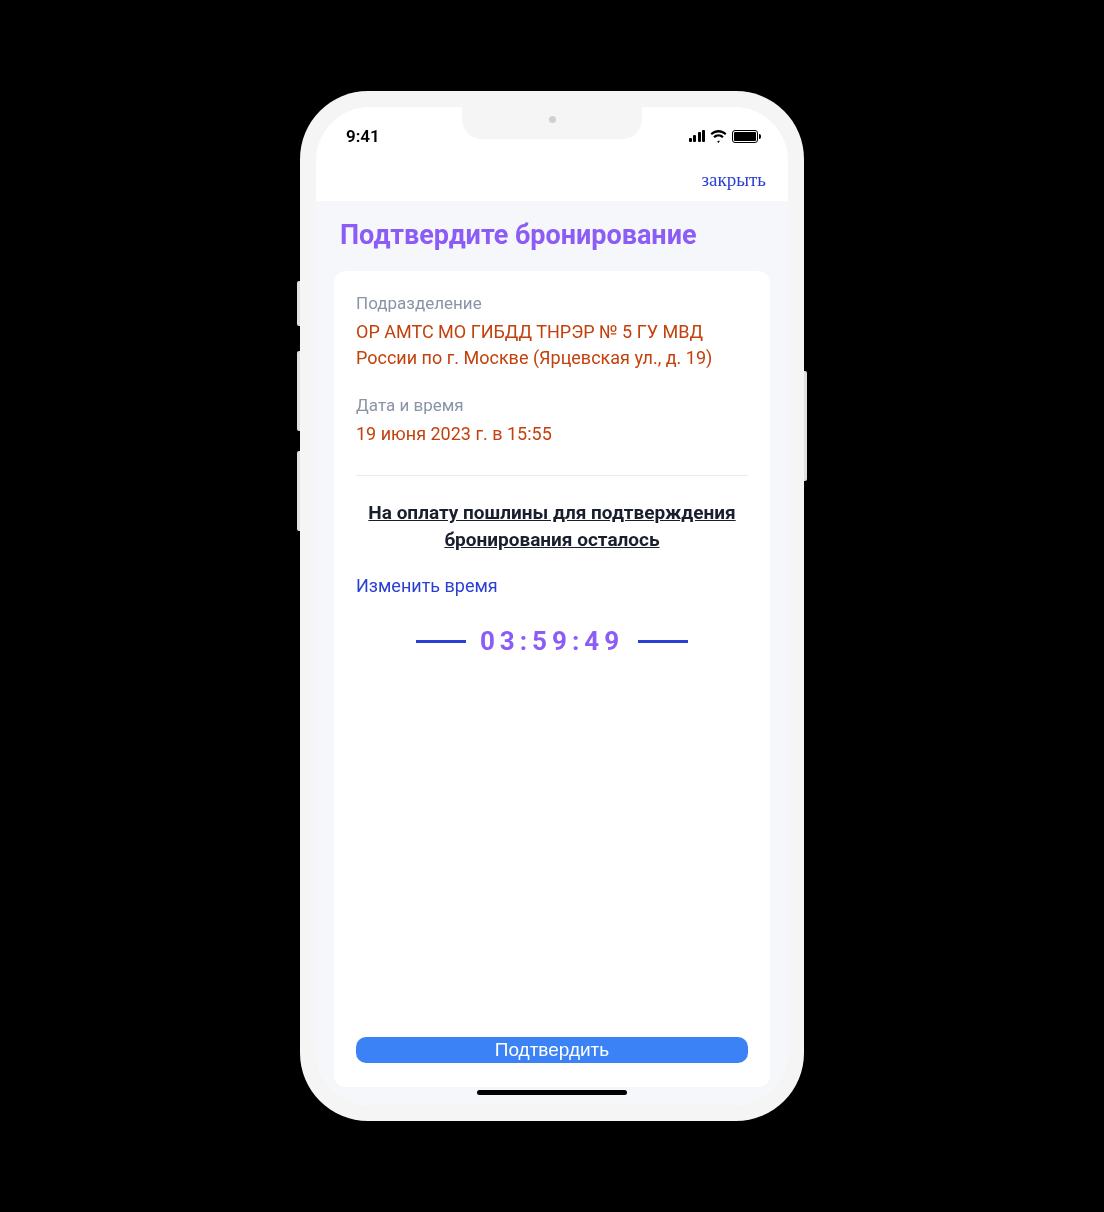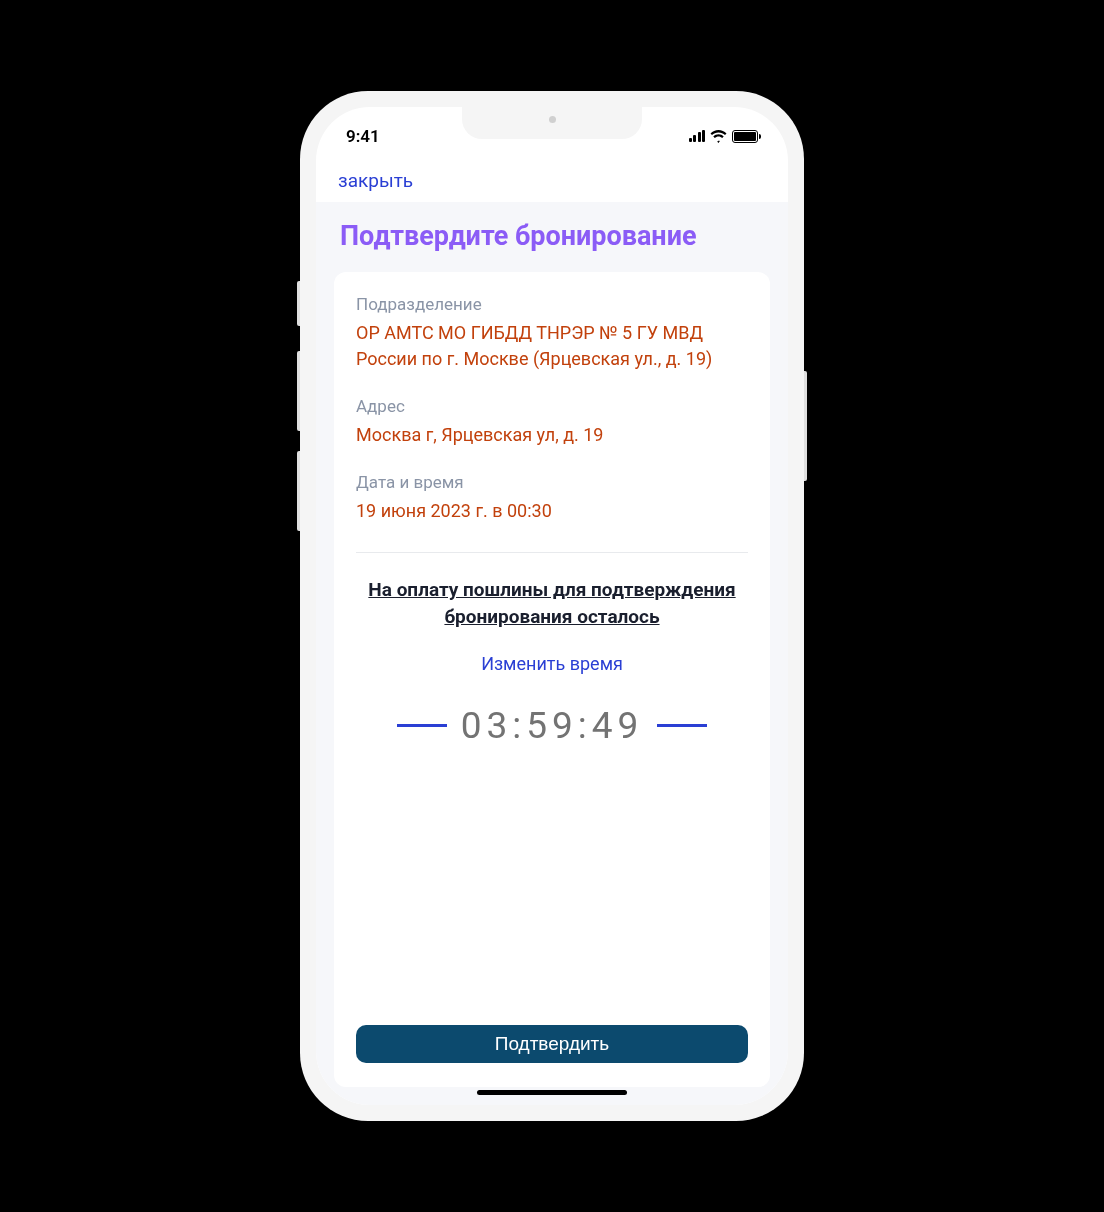--- a/index.html
+++ b/index.html
@@ -142,21 +142,23 @@
       position: absolute;
       left: 1px;
       top: 1px;
       bottom: 1px;
       right: 1px;
       background: #000;
       border-radius: 1px;
     }
     .nav-bar {
       display: flex;
+      justify-content: flex-end;
       padding: 12px 22px 10px;
+      font-family: Liberation Serif, serif;
     }
     .close-link {
       color: #2a3fd4;
       font-size: 19px;
       cursor: pointer;
     }
     .content {
       background: #f6f7fa;
       flex: 1;
       padding: 0 18px 18px;
@@ -199,57 +201,57 @@
     .countdown-text {
       text-align: center;
       font-size: 19px;
       font-weight: 700;
       color: #1a1f2e;
       line-height: 1.4;
       padding: 0 6px;
       text-decoration: underline;
     }
     .change-time {
-      text-align: center;
+      text-align: left;
       color: #2a3fd4;
       font-size: 18px;
       margin-top: 22px;
       cursor: pointer;
     }
     .timer-row {
       display: flex;
       align-items: center;
       justify-content: center;
       gap: 14px;
       margin-top: 30px;
       margin-bottom: 10px;
     }
     .timer-line {
       flex: 1;
       height: 3px;
       background: #2a3fd4;
       max-width: 50px;
     }
     .timer-value {
-      color: #737373;
-      font-size: 37px;
-      font-weight: 400;
+      color: #8b5cf6;
+      font-size: 26px;
+      font-weight: 700;
       letter-spacing: 5px;
     }
     .spacer {
       flex: 1;
     }
     .confirm-btn {
-      background: #0c4a6e;
+      background: #3b82f6;
       color: #fff;
       border: none;
       border-radius: 10px;
       font-size: 19px;
       font-weight: 500;
-      padding: 8px;
+      padding: 2px;
       cursor: pointer;
       width: 100%;
     }
     .home-indicator {
       position: absolute;
       bottom: 10px;
       left: 50%;
       transform: translateX(-50%);
       width: 150px;
       height: 5px;
@@ -295,28 +297,24 @@
     <div class="content">
       <h1 class="page-title">Подтвердите бронирование</h1>
 
       <div class="card">
 
         <div class="field">
           <div class="field-label">Подразделение</div>
           <div class="field-value">ОР АМТС МО ГИБДД ТНРЭР № 5 ГУ МВД России по г. Москве (Ярцевская ул., д. 19)</div>
         </div>
 
-        <div class="field">
-          <div class="field-label">Адрес</div>
-          <div class="field-value">Москва г, Ярцевская ул, д. 19</div>
-        </div>
 
         <div class="field">
           <div class="field-label">Дата и время</div>
-          <div class="field-value">19 июня 2023 г. в 00:30</div>
+          <div class="field-value">19 июня 2023 г. в 15:55</div>
         </div>
 
         <div class="divider"></div>
 
         <div class="countdown-text">На оплату пошлины для подтверждения бронирования осталось</div>
 
         <div class="change-time">Изменить время</div>
 
         <div class="timer-row">
           <div class="timer-line"></div>

